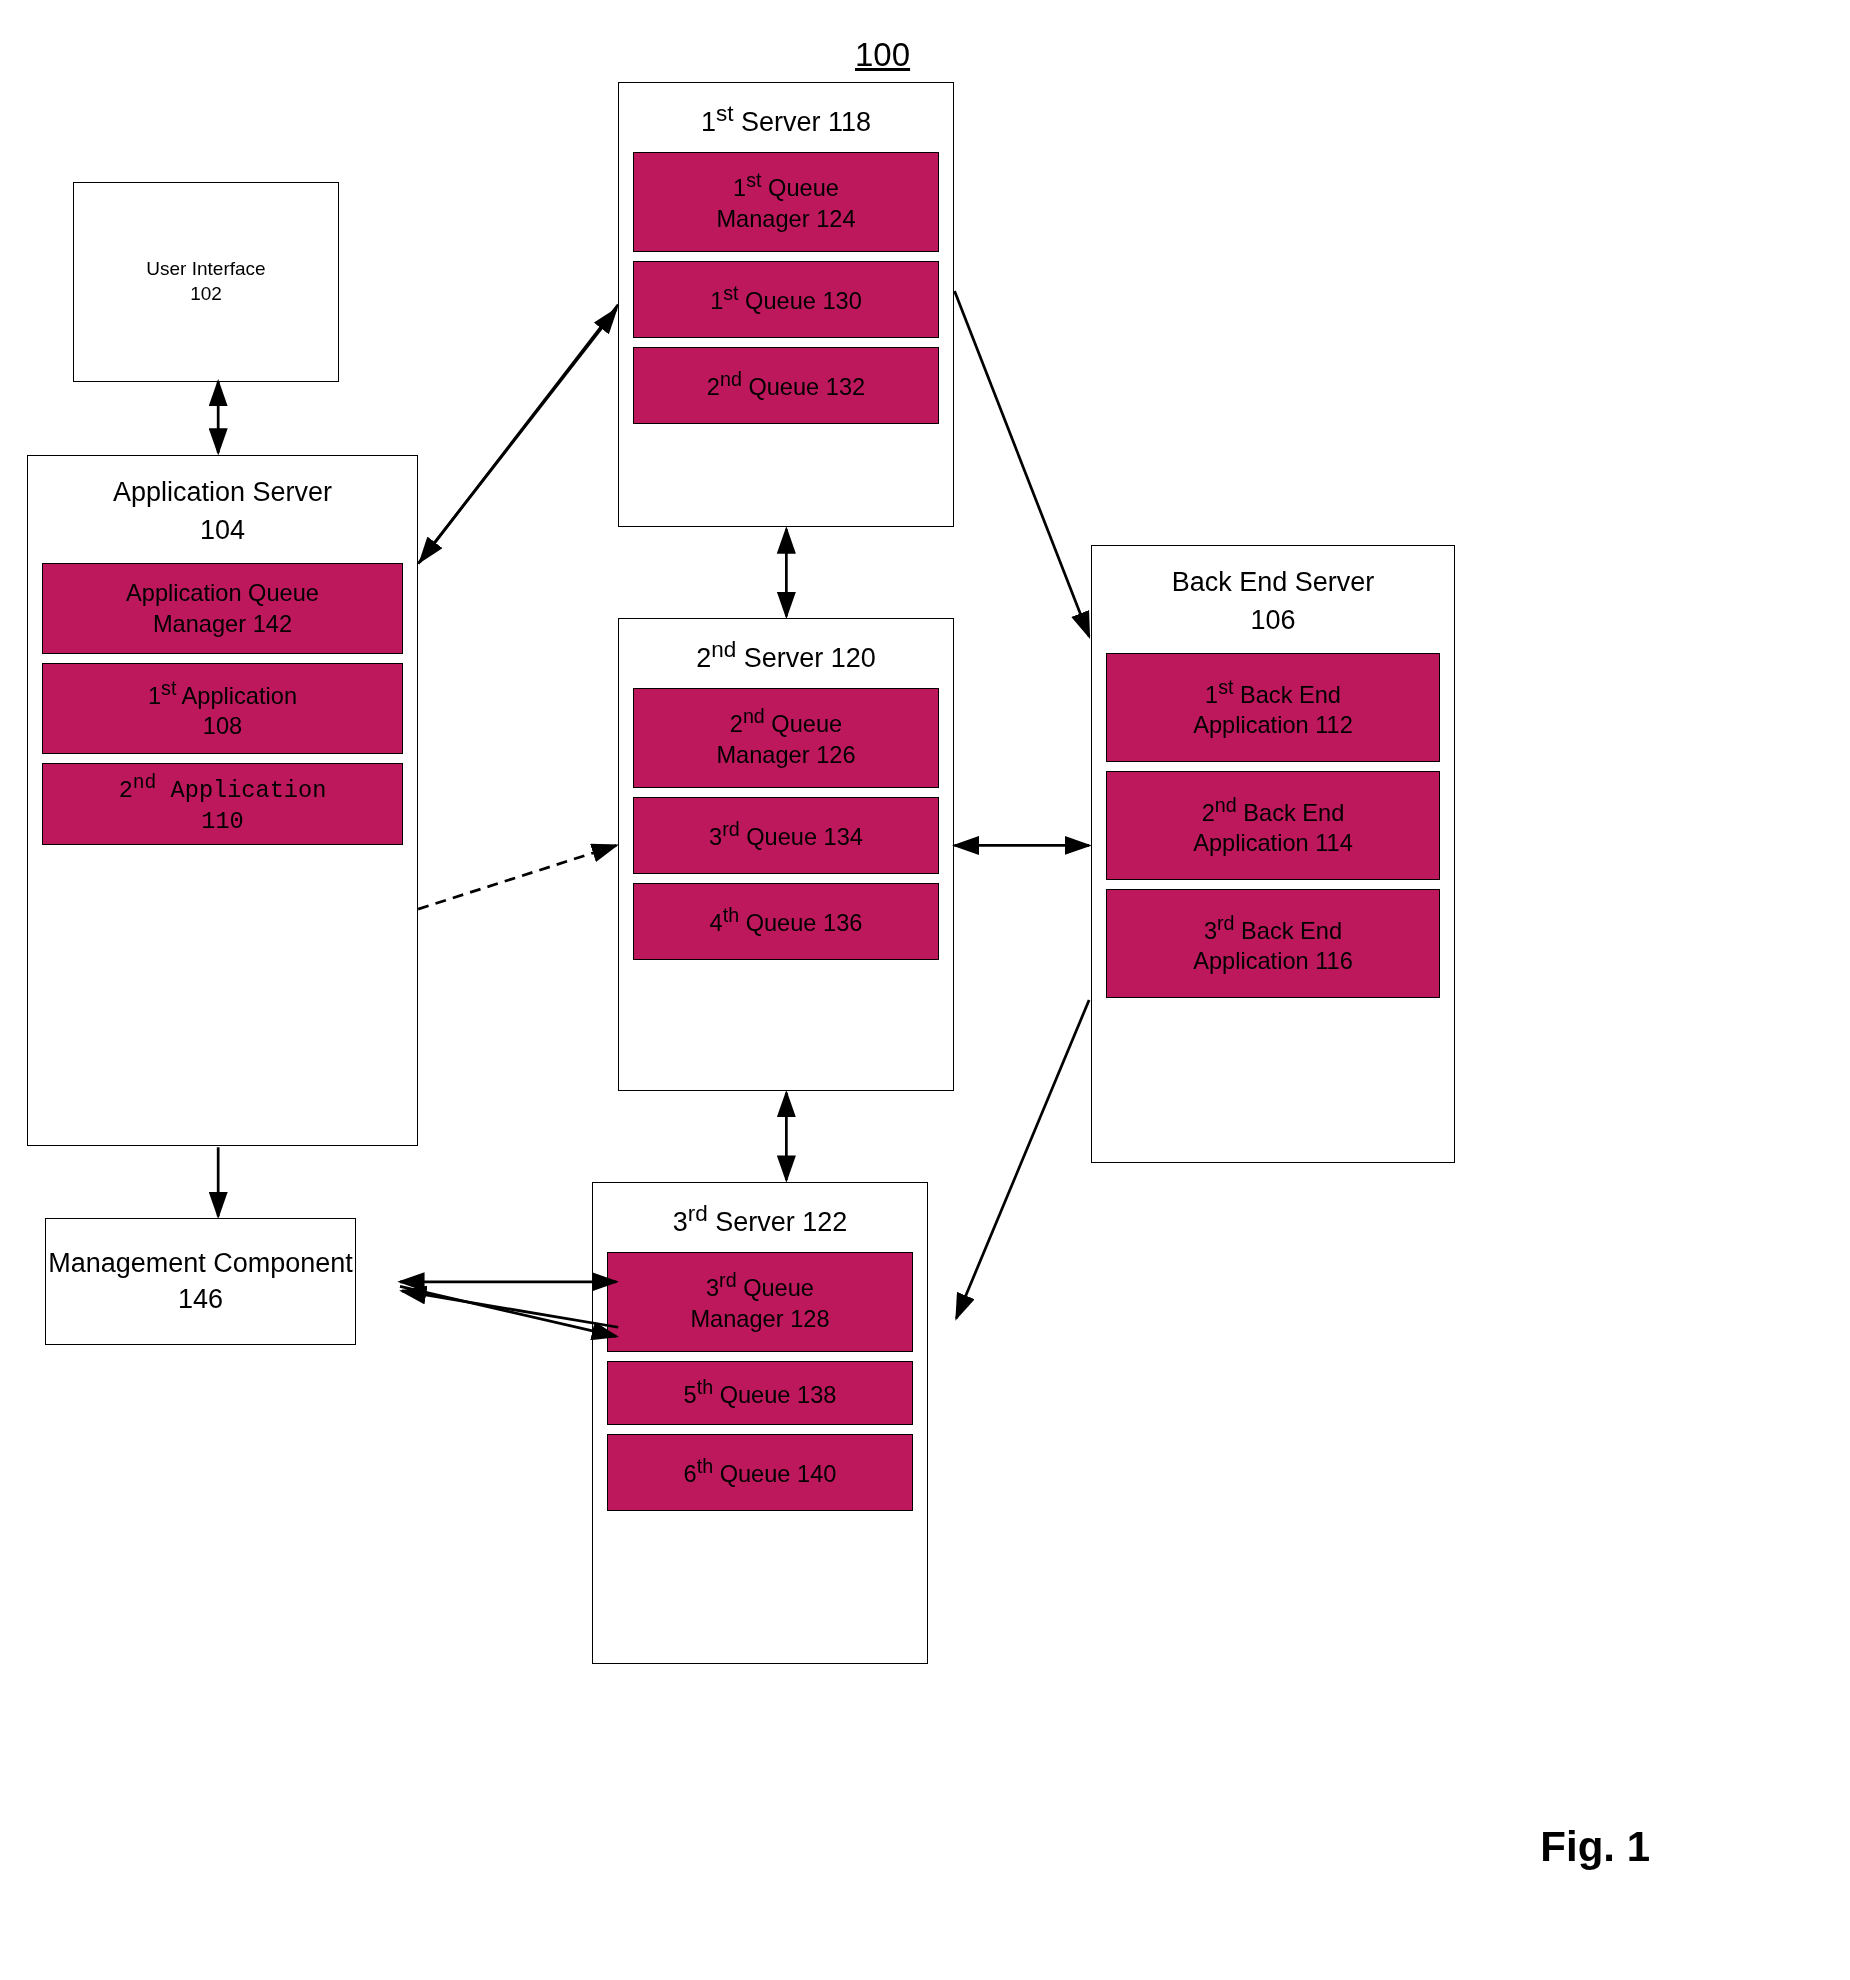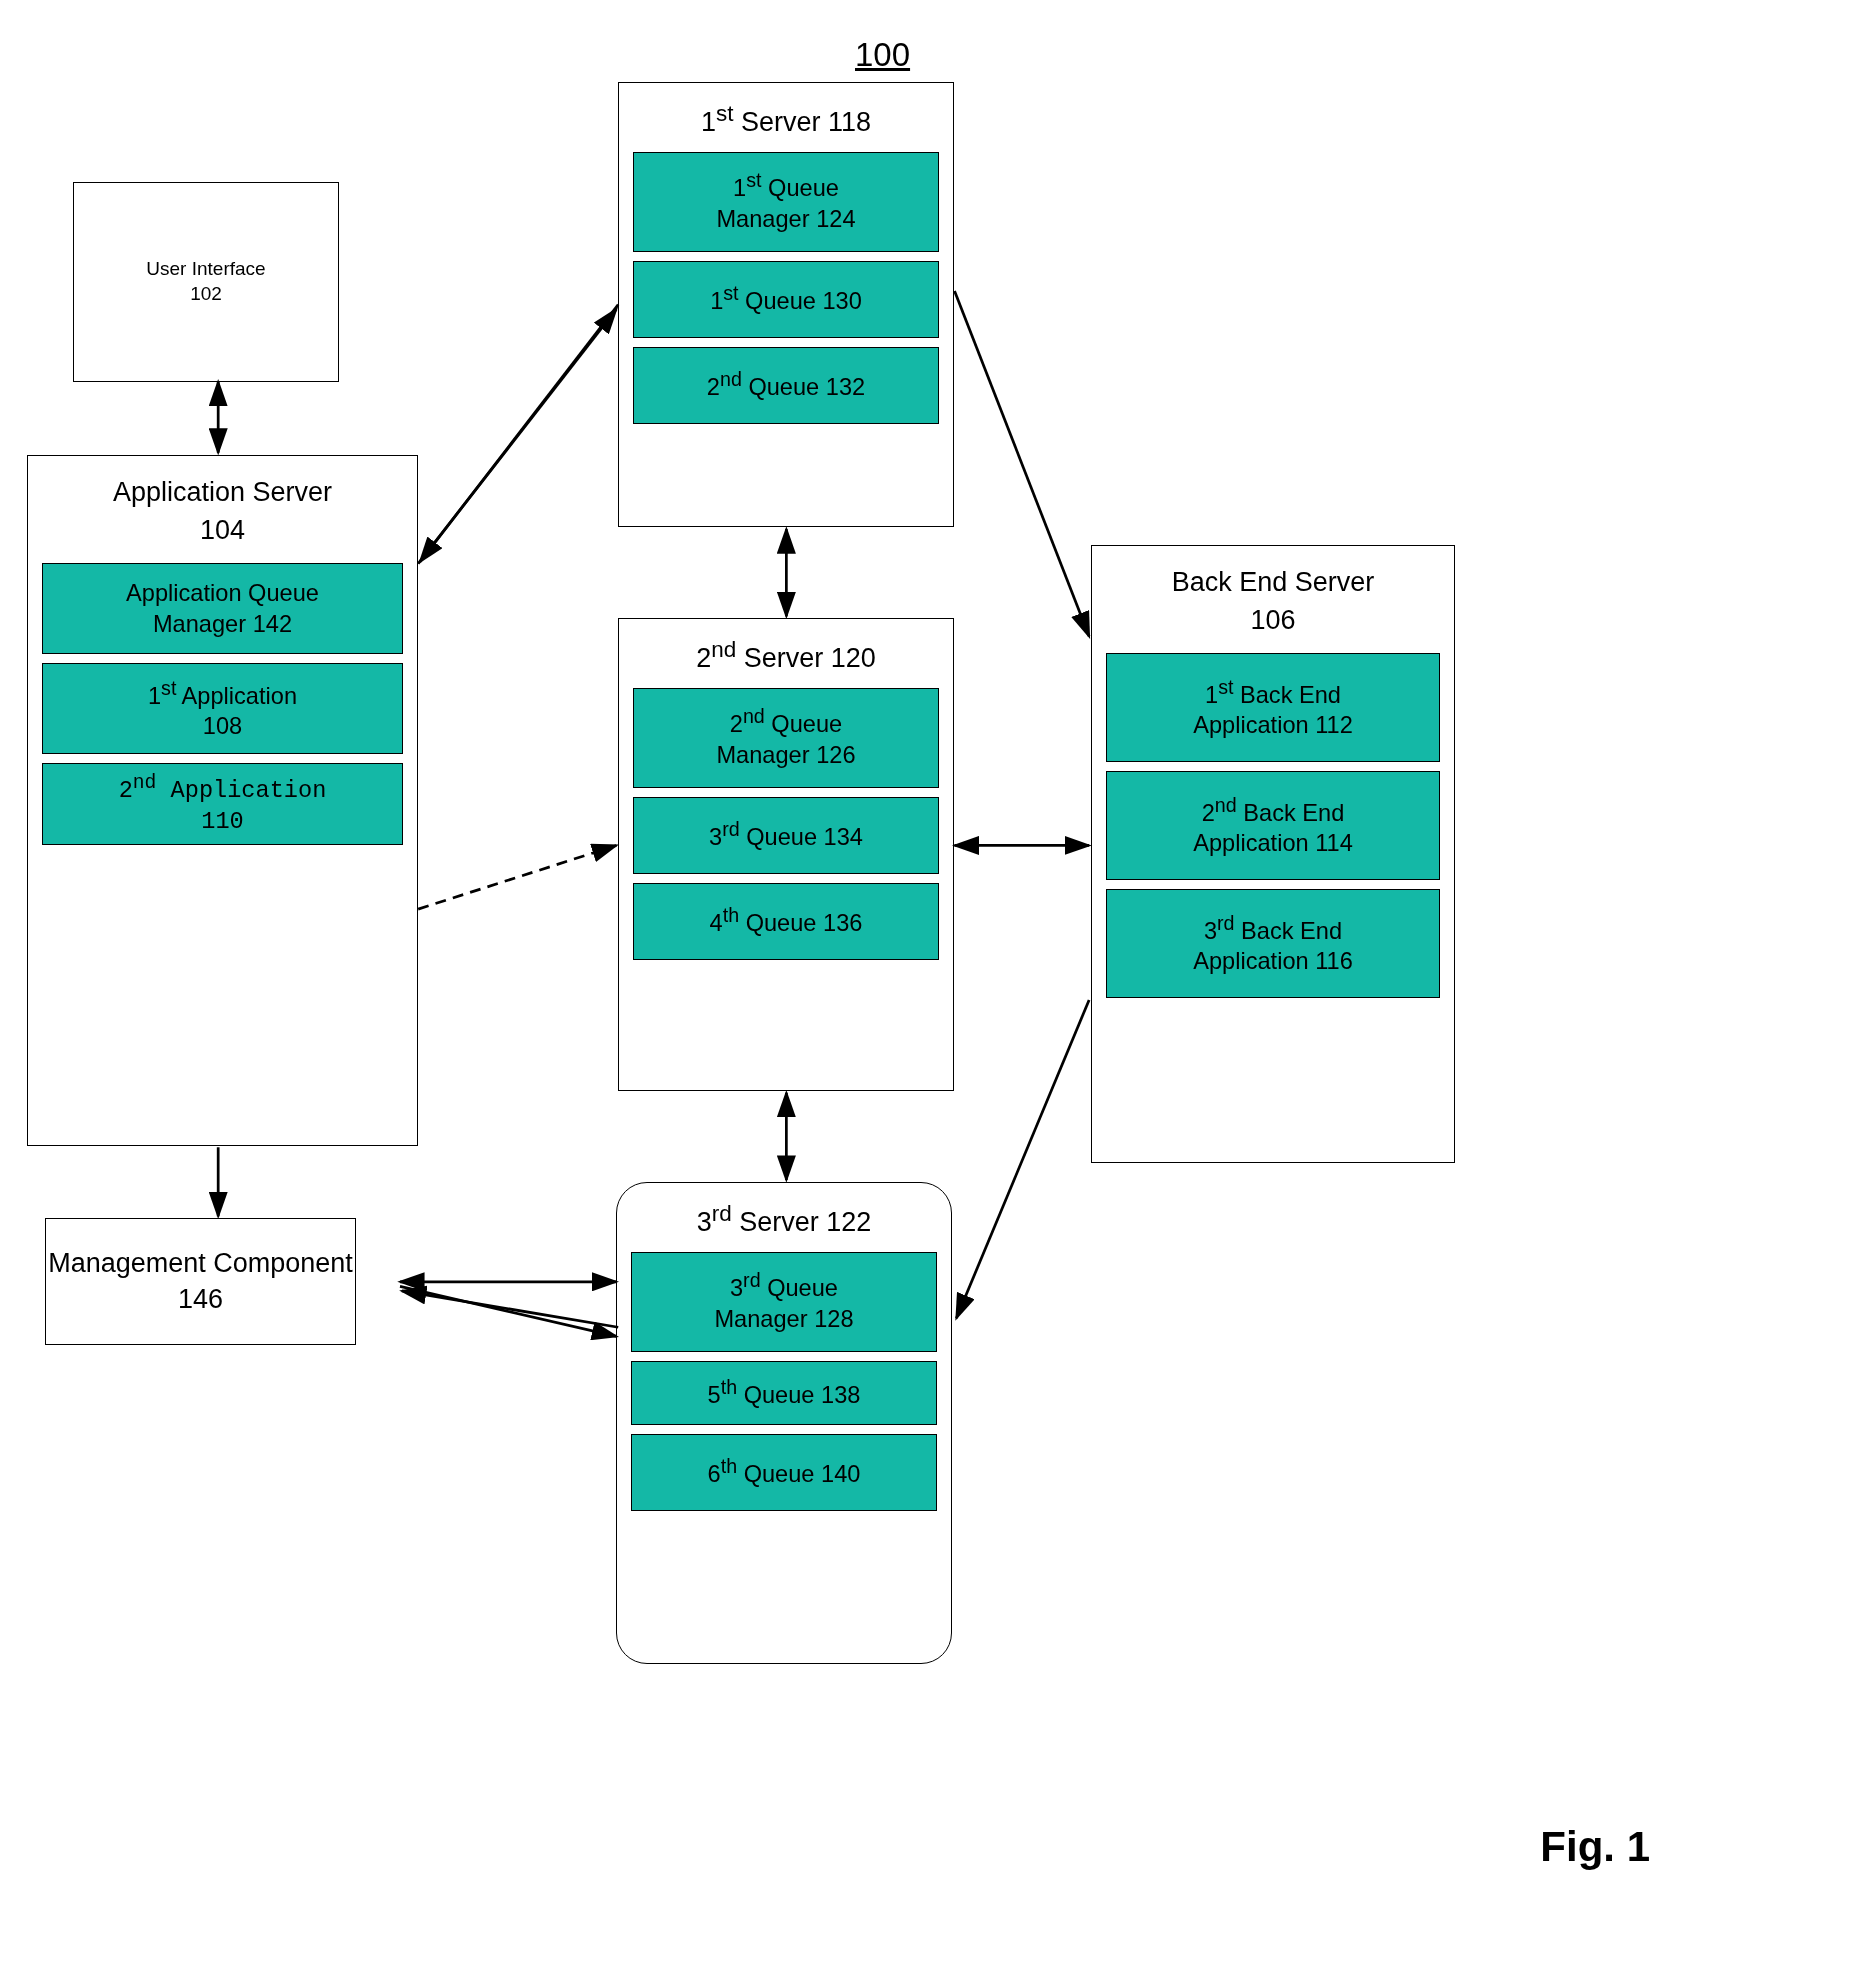--- a/index.html
+++ b/index.html
@@ -32,21 +32,21 @@
 
     .box-outer {
       position: absolute;
       border: 1.8px solid #000;
       background: #fff;
       padding: 18px 13.6px 13.6px 13.6px;
     }
 
     .box-inner {
       border: 1.8px solid #000;
-      background: #14b8a6;
+      background: #be185d;
       text-align: center;
       font-size: 23.6px;
       line-height: 1.3;
       padding: 9px 7.3px;
       margin-bottom: 9px;
       display: flex;
       align-items: center;
       justify-content: center;
     }
 
@@ -131,21 +131,21 @@
       <span>2<sup>nd</sup> Queue<br>Manager 126</span>
     </div>
     <div class="box-inner" style="height:77px;">
       <span>3<sup>rd</sup> Queue 134</span>
     </div>
     <div class="box-inner" style="height:77px;">
       <span>4<sup>th</sup> Queue 136</span>
     </div>
   </div>
 
-  <div class="box-outer" style="left: 616px; top: 1182px; width: 336px; height: 482px; border-radius: 31px;">
+  <div class="box-outer" style="left: 592px; top: 1182px; width: 336px; height: 482px;">
     <div style="text-align:center; font-size:27px; margin-bottom:13.6px;">
       3<sup>rd</sup> Server 122
     </div>
     <div class="box-inner" style="height:100px;">
       <span>3<sup>rd</sup> Queue<br>Manager 128</span>
     </div>
     <div class="box-inner" style="height:64px;">
       <span>5<sup>th</sup> Queue 138</span>
     </div>
     <div class="box-inner" style="height:77px;">

